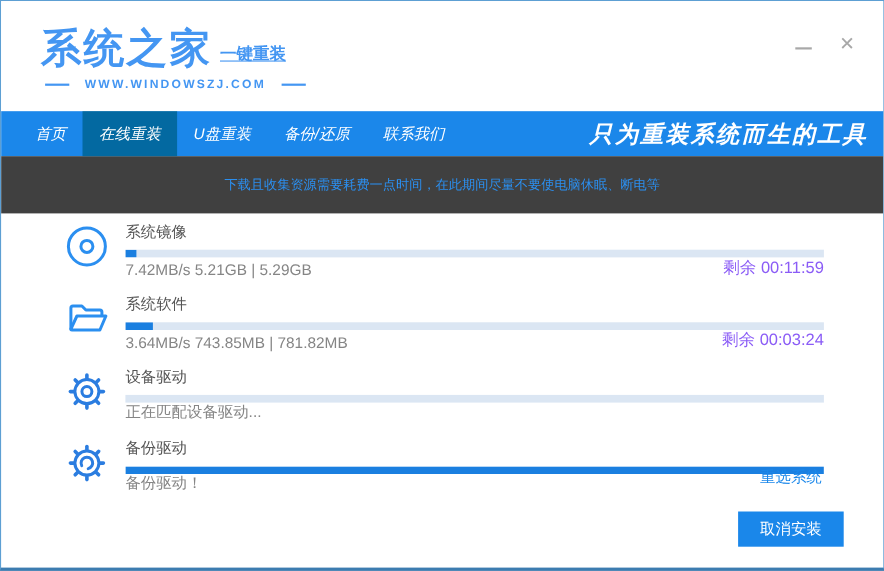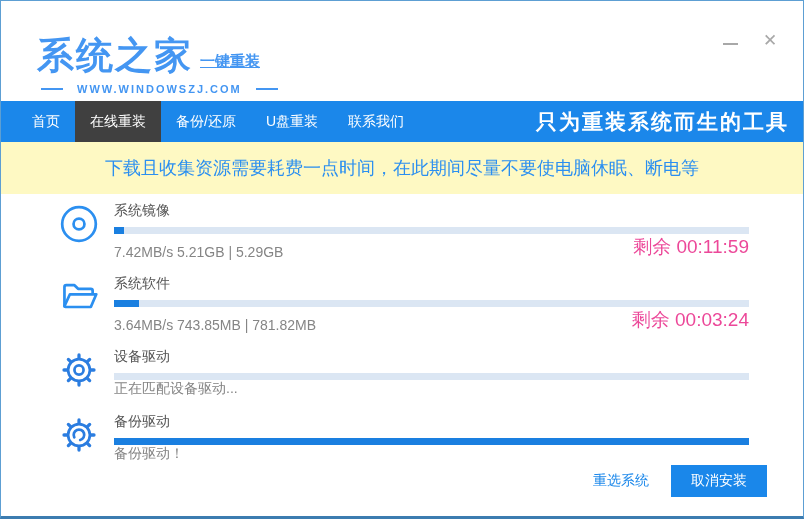--- a/index.html
+++ b/index.html
@@ -6,73 +6,73 @@
   html,body { background:#eef2f6; }
   body { font-family:"Liberation Sans","DejaVu Sans",sans-serif; }
 
   .window {
     position:relative; width:804px; height:519px; background:#ffffff;
     border:1px solid #5d9fd3; border-bottom:3px solid #3c7cb0; overflow:hidden;
   }
 
   
   .header { position:relative; height:100px; background:#ffffff; }
-  .logo-block { position:absolute; left:36px; top:36px; }
+  .logo-block { position:absolute; left:36px; top:24px; }
   .logo-line1 { display:flex; align-items:flex-end; }
   .logo-main {
     font-size:37px; font-weight:bold; color:#4496f2; letter-spacing:2px; line-height:1;
   }
   .logo-sub {
     font-size:15px; font-weight:bold; color:#4496f2; margin-left:7px; margin-bottom:3px;text-decoration:underline;
   }
   .logo-line2 { display:flex; align-items:center; margin-top:9px; margin-left:4px; }
   .dash { width:22px; height:2px; background:#4496f2; }
   .site-url {
     font-size:11px; font-weight:bold; color:#4496f2; letter-spacing:2px; margin:0 14px;
   }
   .win-controls { position:absolute; top:26px; right:20px; display:flex; gap:14px; }
   .win-btn {
     width:26px; height:26px; display:flex; align-items:center; justify-content:center;
     color:#a8a8a8; font-size:17px; cursor:pointer; user-select:none;
   }
   .min-glyph { display:block; width:15px; height:2px; background:#a8a8a8; margin-top:8px; }
 
   
-  .nav { display:flex; align-items:stretch; height:41px; background:#1b87ea; padding-left:16px; }
+  .nav { display:flex; align-items:stretch; height:41px; background:#1b87ea; padding-left:16px;font-style:italic; }
   .nav-tab {
     display:flex; align-items:center; padding:0 15px; color:#ffffff; font-size:14px;
     cursor:pointer; white-space:nowrap;
   }
-  .nav-tab.active { background:#404040;text-align:right; }
+  .nav-tab.active { background:#0369a1;text-align:right; }
   .nav-slogan {
     margin-left:auto; margin-right:14px; display:flex; align-items:center;
     color:#ffffff; font-size:21px; font-weight:bold; letter-spacing:2px; white-space:nowrap;
   }
 
   
   .notice {
     height:52px; display:flex; align-items:center; justify-content:center;
-    color:#2b8ff0; font-size:18px; background:#fef9c3;
+    color:#2b8ff0; font-size:12px; background:#404040;
   }
 
   
   .tasks { padding:6px 54px 0 58px; }
   .task { display:flex; margin-bottom:13px; }
   .task-icon { width:40px; height:44px; flex:0 0 40px; margin-right:15px; margin-top:2px; }
   .task-icon svg { display:block; }
   .task-body { flex:1; min-width:0; }
   .task-title { font-size:14px; color:#555555; padding:2px 0 7px 0; }
   .bar-track { height:7px; background:#dbe6f3; overflow:hidden; }
   .bar-fill { height:100%; background:#1a7fe0; width:0; }
   .task-info { display:flex; justify-content:space-between; align-items:flex-end; }
   .task-detail { font-size:14px; color:#858585; }
-  .task-remaining { font-size:19px; color:#ec4899; }
-
-  
-  .footer { position:absolute; right:36px; bottom:19px; display:flex; align-items:center; gap:22px; }
+  .task-remaining { font-size:15px; color:#8b5cf6; }
+
+  
+  .footer { position:absolute; right:36px; bottom:19px; display:flex; align-items:center; gap:22px;flex-direction:column; }
   .btn-link {
     background:transparent; border:none; color:#1a87ea; font-size:14px; cursor:pointer;
     font-family:inherit;
   }
   .btn-primary {
     width:96px; height:32px; background:#1a87ea; border:none; color:#ffffff; font-size:14px;
     cursor:pointer; font-family:inherit;
   }
 </style>
 </head>
@@ -96,22 +96,22 @@
       <span class="win-btn">
           <span class="min-glyph"></span>
         </span>
       <span class="win-btn">✕</span>
     </div>
   </div>
 
   <div class="nav">
     <div class="nav-tab">首页</div>
     <div class="nav-tab active">在线重装</div>
+    <div class="nav-tab">U盘重装</div>
     <div class="nav-tab">备份/还原</div>
-    <div class="nav-tab">U盘重装</div>
     <div class="nav-tab">联系我们</div>
     <div class="nav-slogan">只为重装系统而生的工具</div>
   </div>
 
   <div class="notice">下载且收集资源需要耗费一点时间，在此期间尽量不要使电脑休眠、断电等</div>
 
   <div class="tasks">
 
     <div class="task">
       <span class="task-icon">

